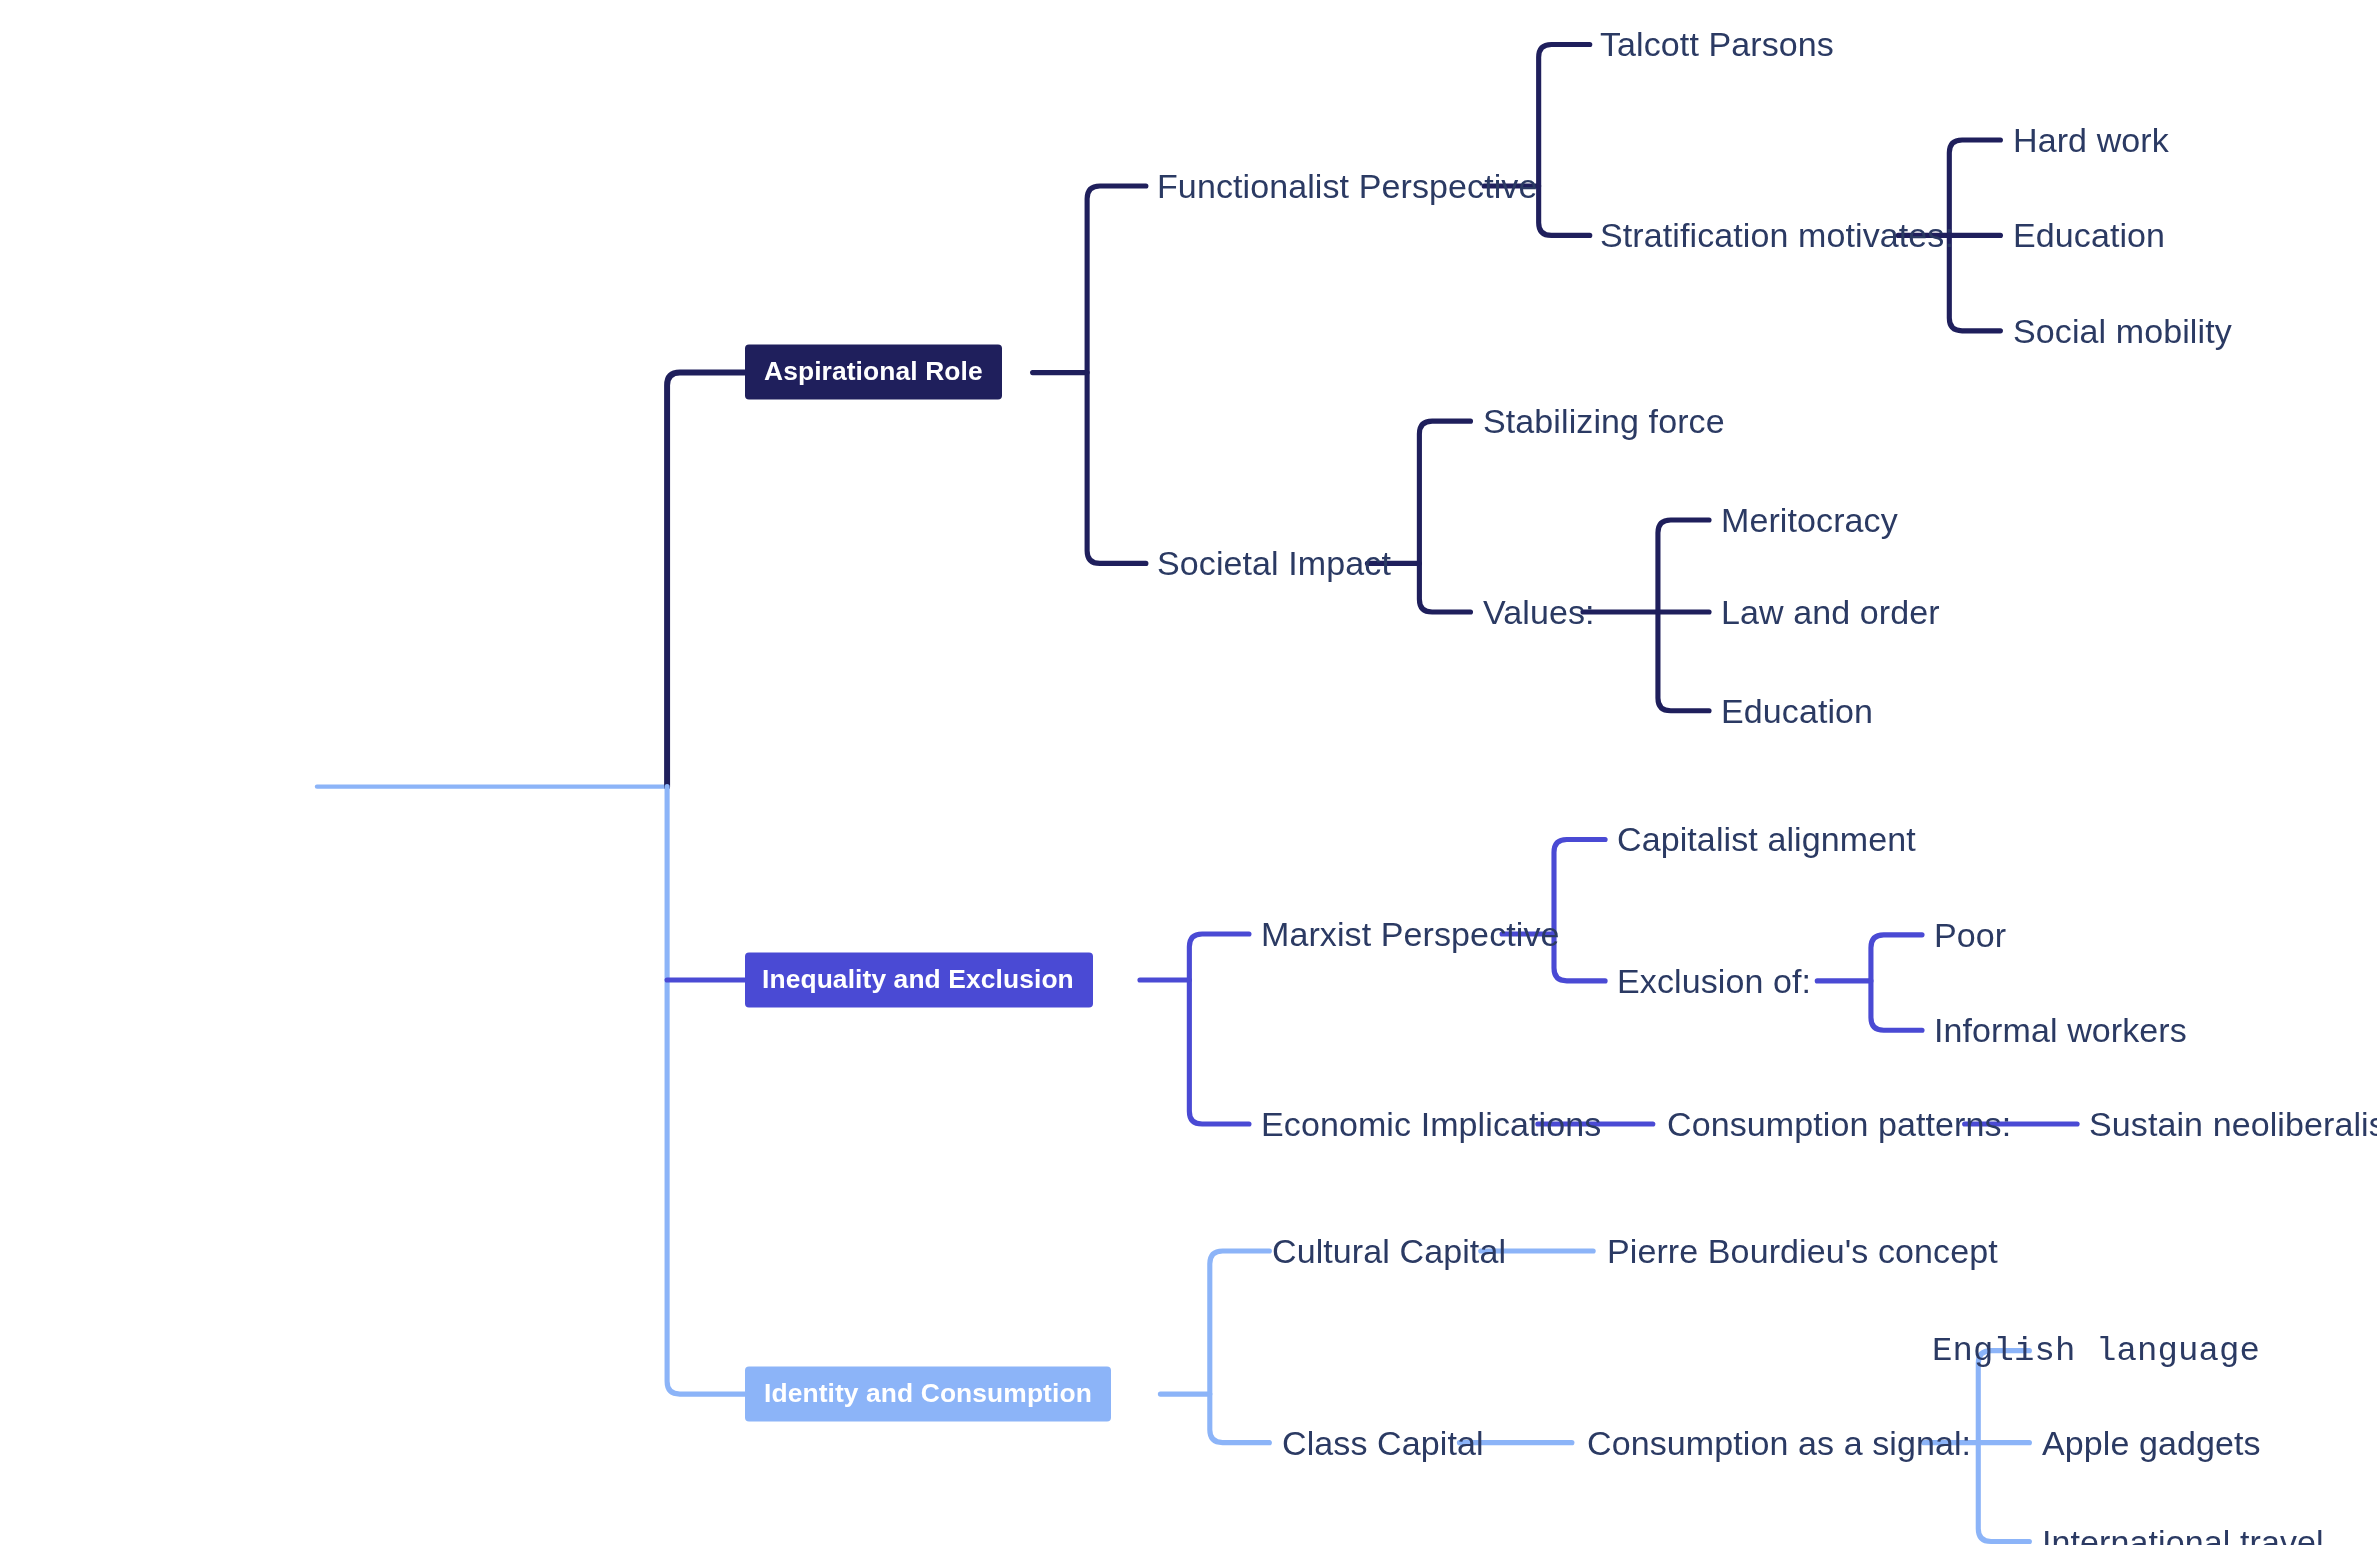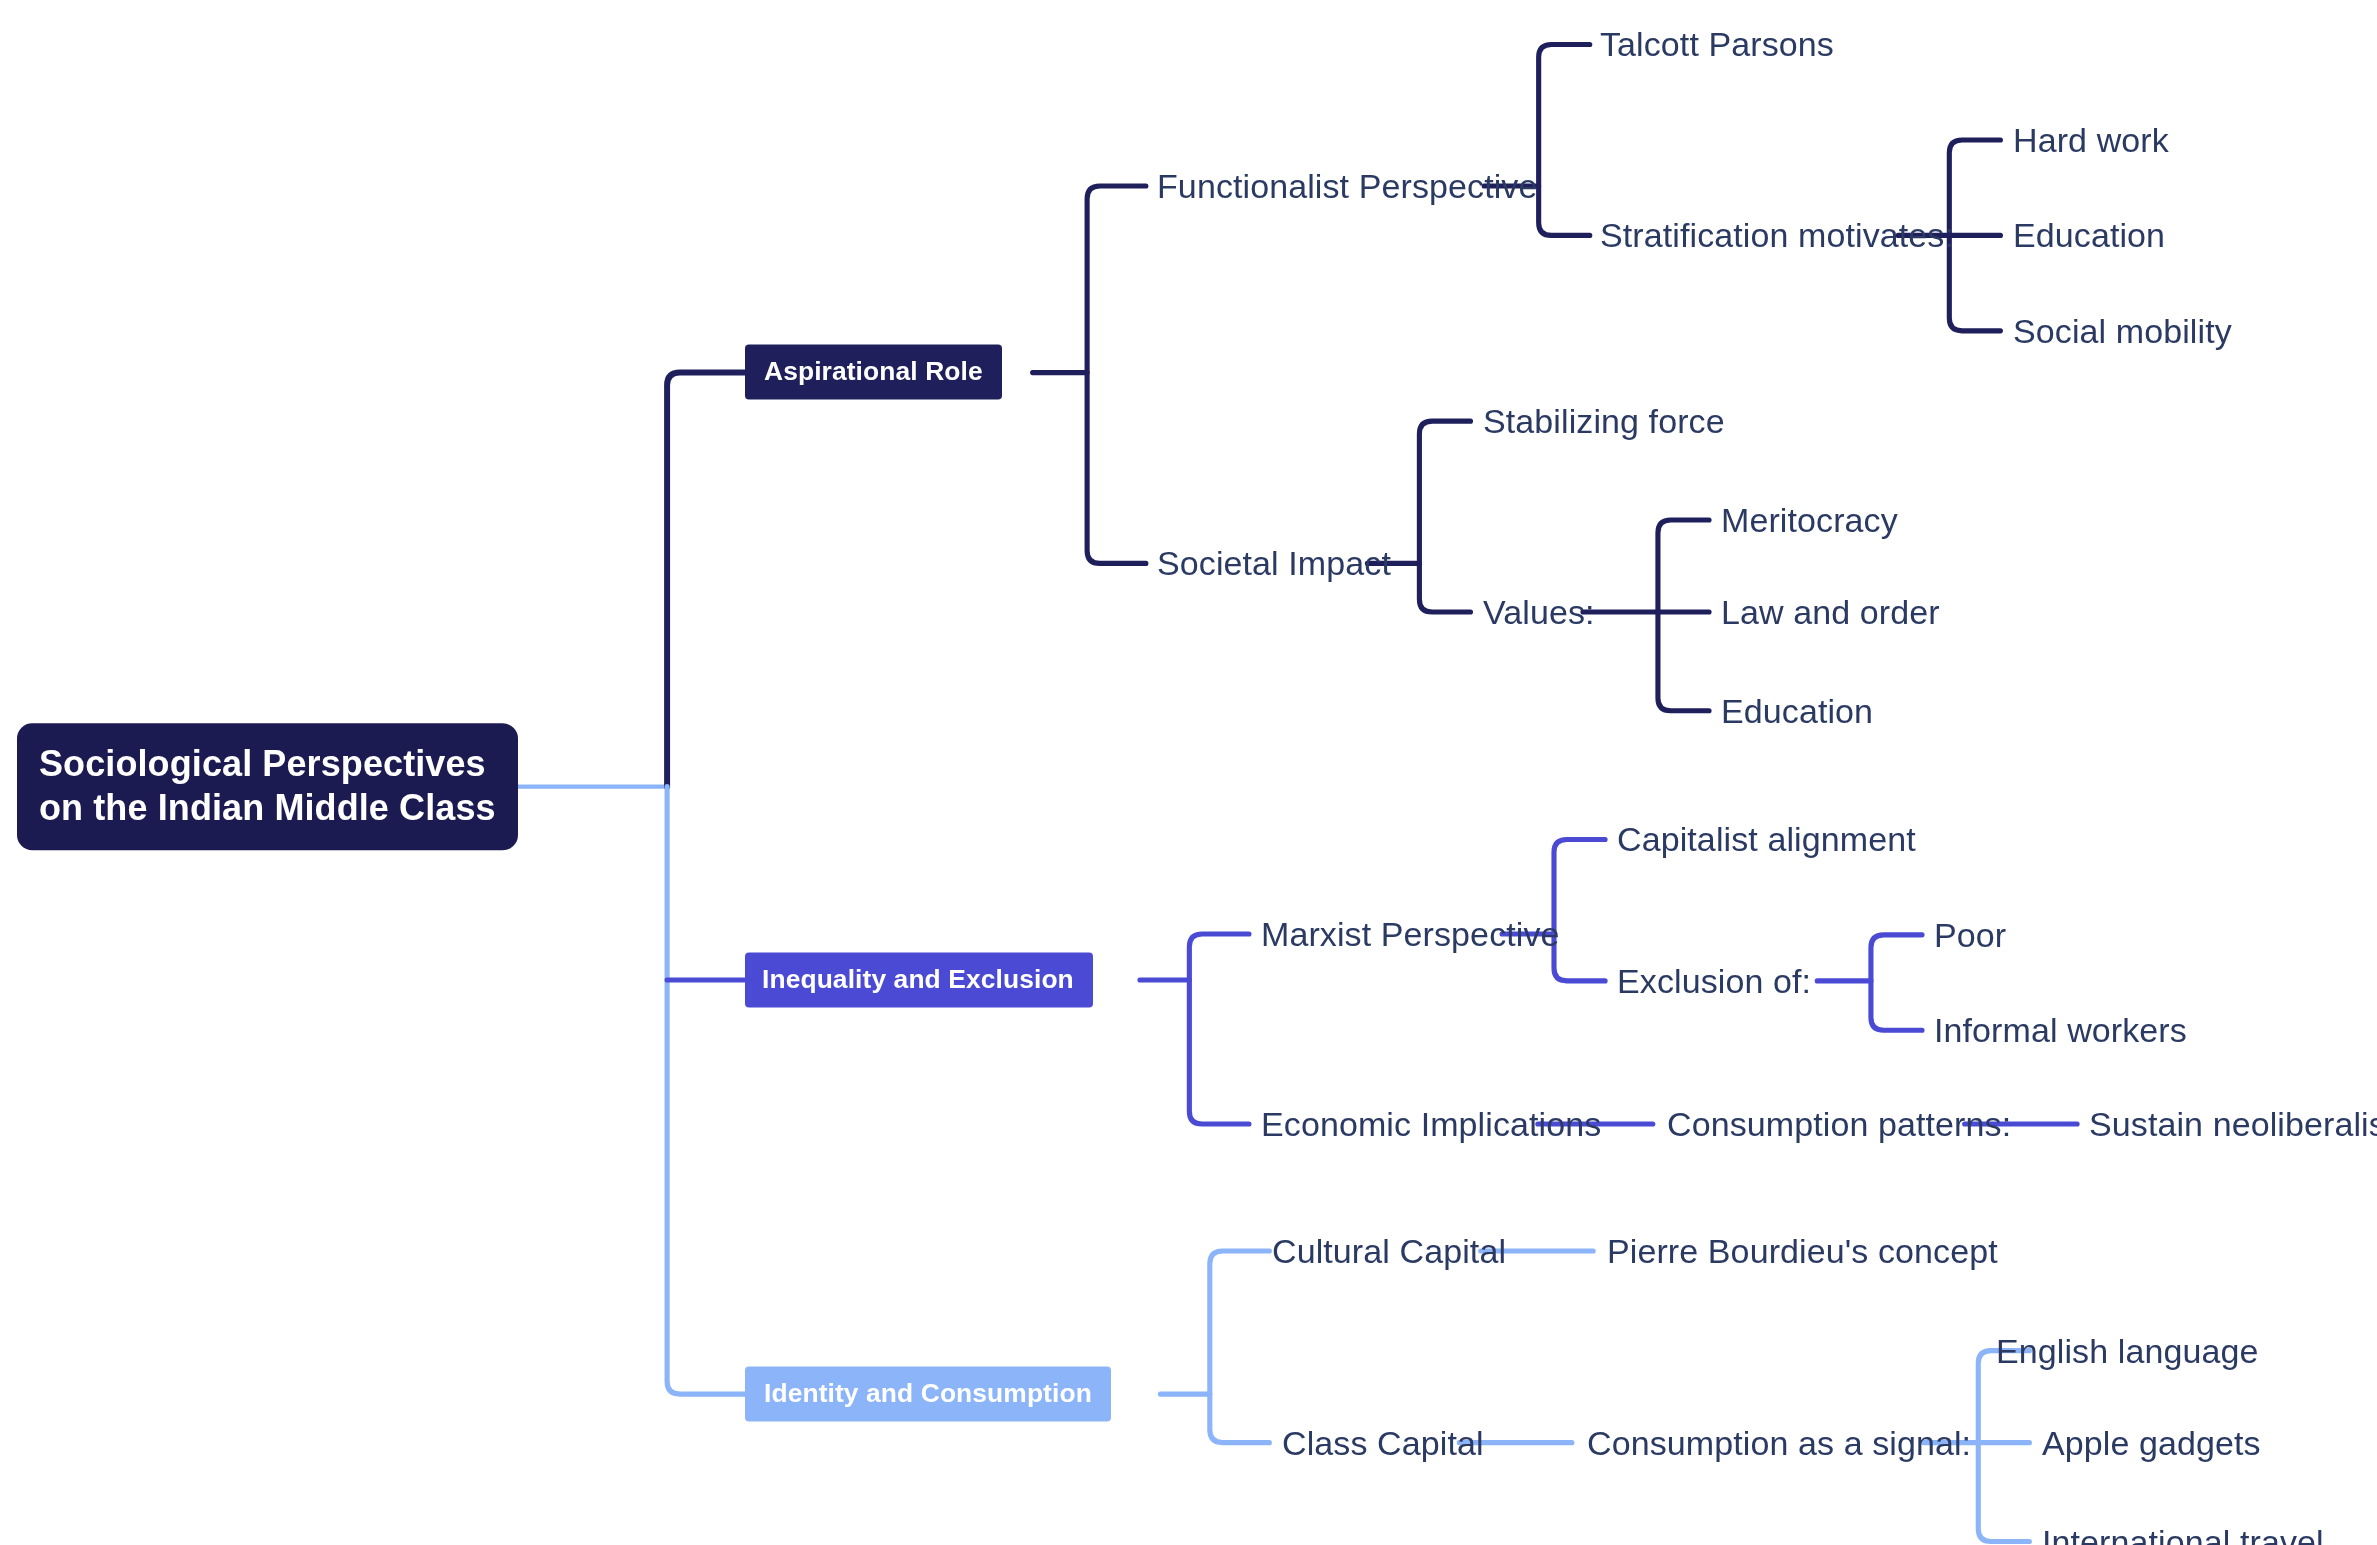--- a/index.html
+++ b/index.html
@@ -111,24 +111,20 @@
       <path d="M 1738 1468 H 1870" stroke="#8cb4f8" stroke-width="6"></path>
 
       <path d="M 1713 1693 H 1845" stroke="#8cb4f8" stroke-width="6"></path>
 
       <path d="M 2258 1693 H 2322" stroke="#8cb4f8" stroke-width="6"></path>
       <path d="M 2382 1585 H 2337 Q 2322 1585 2322 1600 V 1794 Q 2322 1809 2337 1809 H 2382" stroke="#8cb4f8" stroke-width="6"></path>
       <path d="M 2322 1693 H 2382" stroke="#8cb4f8" stroke-width="6"></path>
     </g>
   </svg>
 
-  <div class="root-pill" style="left:17px; top:787px;">
-    <span class="ln">Sociological Perspectives</span>
-    <span class="ln">on the Indian Middle Class</span>
-  </div>
 
   <div class="pill" style="left:745px; top:372px; background:#1f1f5c;">Aspirational Role</div>
 
   <div class="pill" style="left:745px; top:980px; background:#4a4ad4;padding-left:17px;">Inequality and Exclusion</div>
 
   <div class="pill" style="left:745px; top:1394px; background:#8cb4f8;">Identity and Consumption</div>
 
   <div class="leaf" style="left:1157px; top:186px;">Functionalist Perspective</div>
 
   <div class="leaf" style="left:1600px; top:44px;">Talcott Parsons</div>
@@ -170,20 +166,20 @@
   <div class="leaf" style="left:2089px; top:1124px;">Sustain neoliberalism</div>
 
   <div class="leaf" style="left:1272px; top:1251px;">Cultural Capital</div>
 
   <div class="leaf" style="left:1607px; top:1251px;">Pierre Bourdieu's concept</div>
 
   <div class="leaf" style="left:1282px; top:1443px;">Class Capital</div>
 
   <div class="leaf" style="left:1587px; top:1443px;">Consumption as a signal:</div>
 
-  <div class="leaf" style="left:1996px; top:1351px;">English language</div>
+  <div class="leaf" style="left:1932px; top:1351px;font-family:Liberation Mono, monospace;">English language</div>
 
   <div class="leaf" style="left:2042px; top:1443px;">Apple gadgets</div>
 
   <div class="leaf" style="left:2042px; top:1542px;">International travel</div>
 
 </div>
 
 
 </body></html>

